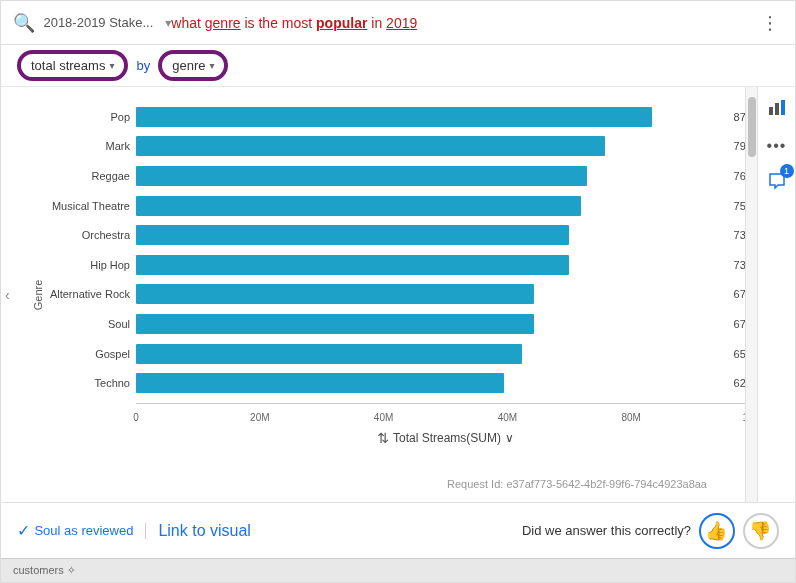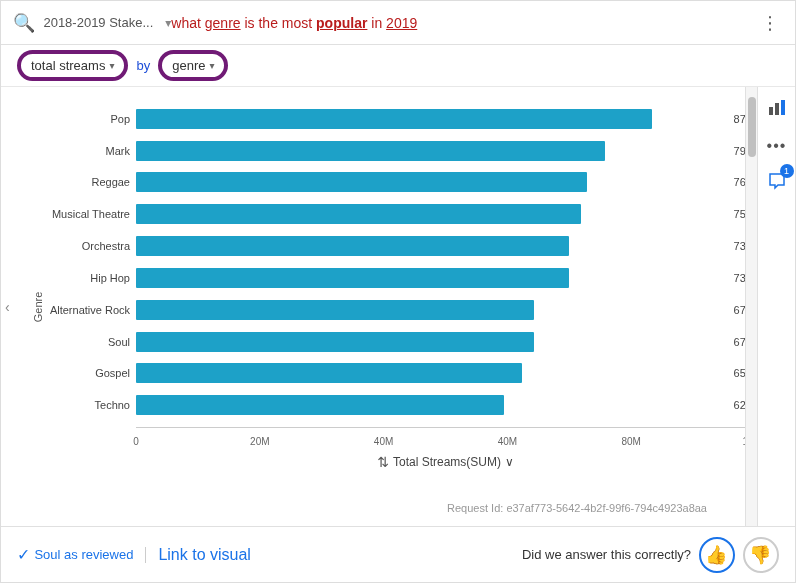--- a/index.html
+++ b/index.html
@@ -500,14 +500,17 @@
       <span class="answer-question">Did we answer this correctly?</span>
       <div class="thumb-btn up">
         <span>👍</span>
       </div>
       <div class="thumb-btn down">
         <span>👎</span>
       </div>
     </div>
   </div>
 
+  <div class="bottom-strip">
+    <span>customers ✧</span>
+  </div>
 
 </div>
 
 </body></html>

